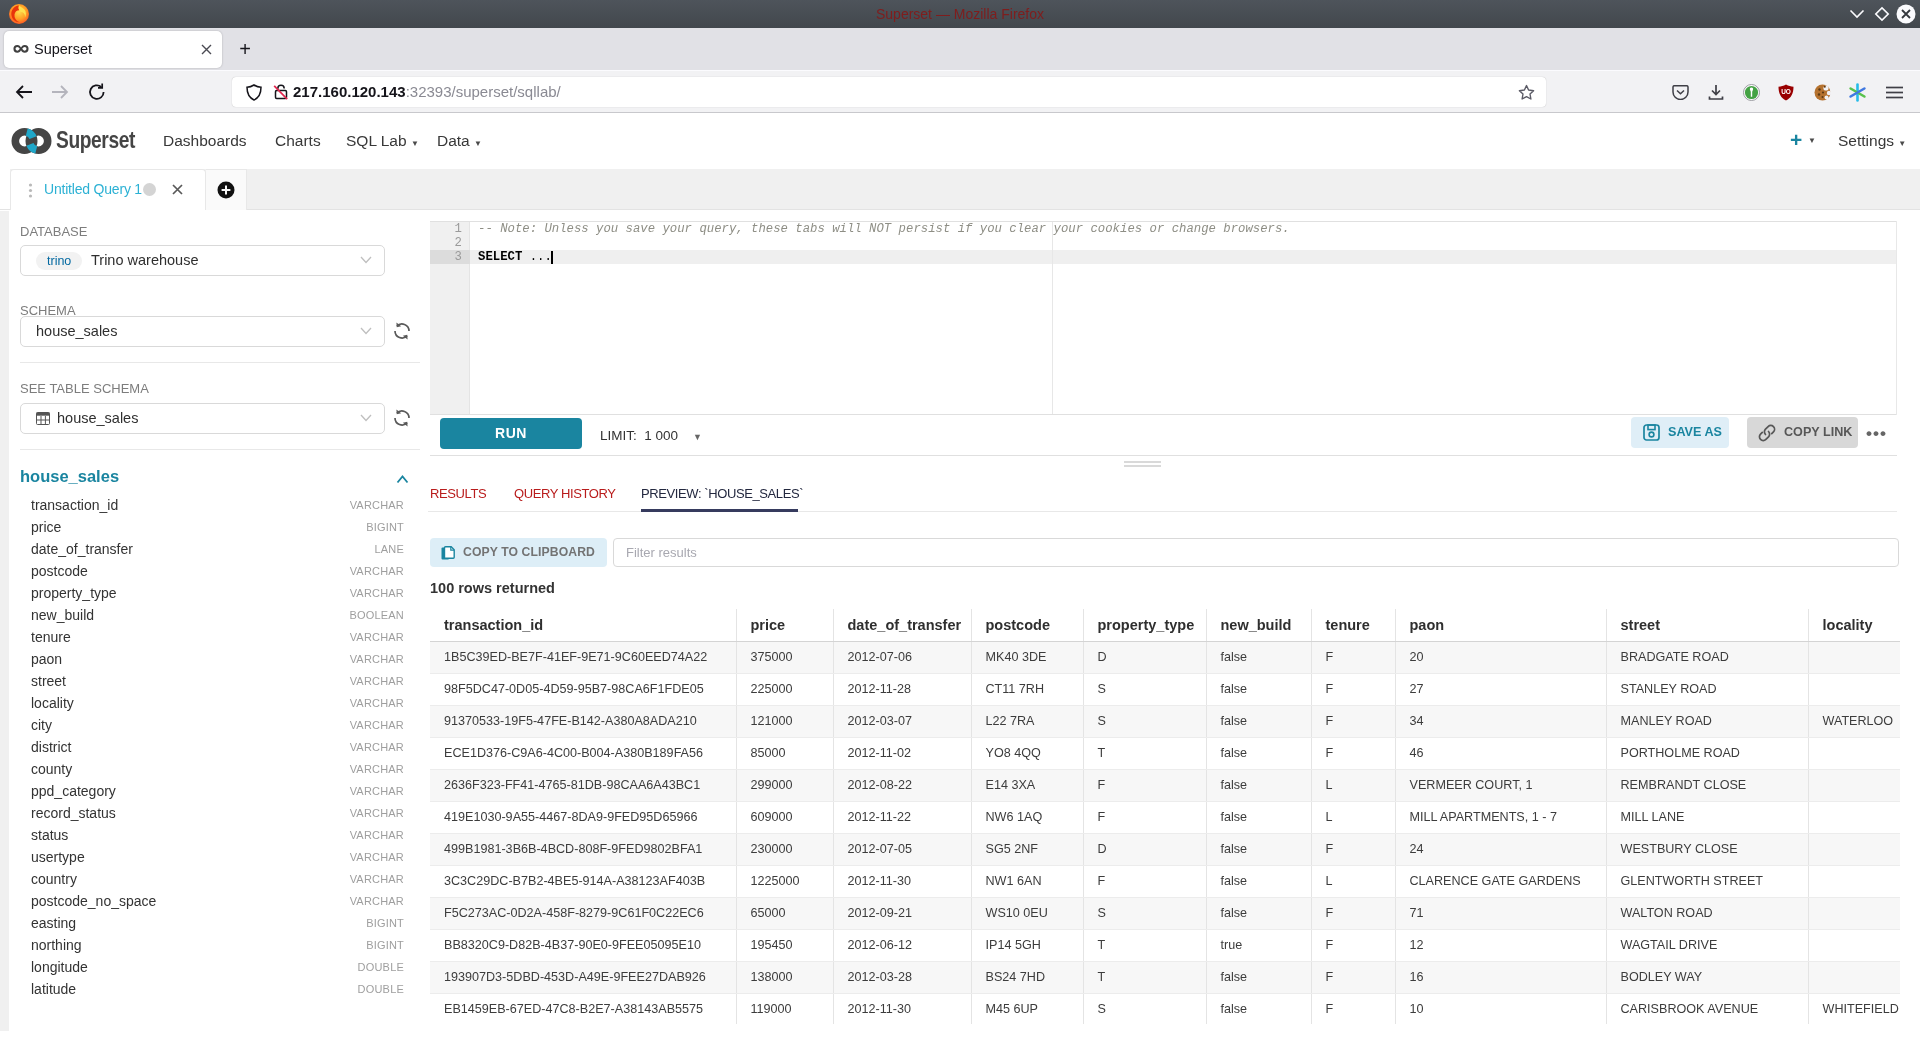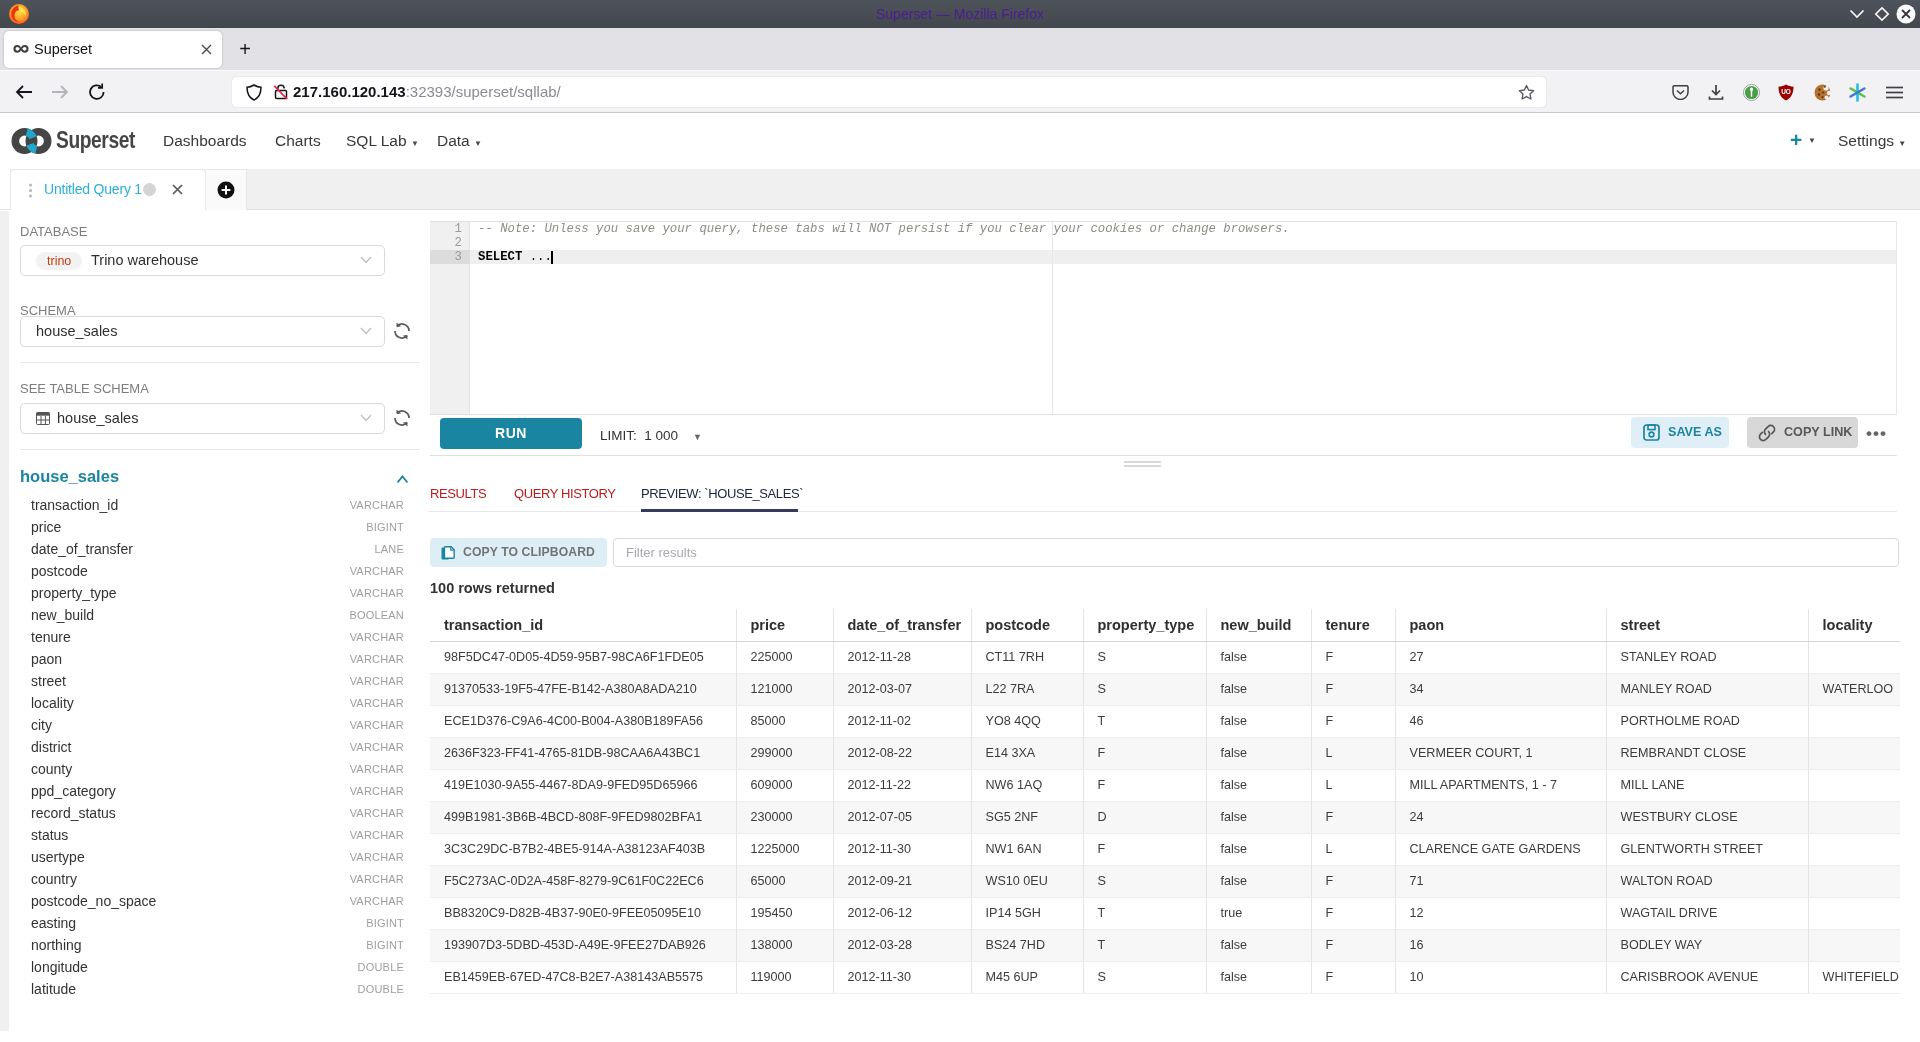--- a/index.html
+++ b/index.html
@@ -3,21 +3,21 @@
 <meta charset="utf-8">
 <style>
   * { margin:0; padding:0; box-sizing:border-box; }
   html,body { width:1920px; height:1042px; overflow:hidden; background:#fff; }
   body { font-family:"Liberation Sans", sans-serif; }
   #page { position:relative; width:1920px; height:1042px; overflow:hidden; }
   .abs { position:absolute; }
 
   
   #titlebar { left:0; top:0; width:1920px; height:28px; background:linear-gradient(#4e545b,#42474d); }
-  #titletext { left:0; top:0; width:1920px; height:28px; line-height:28px; text-align:center; color:#4c1d95; font-size:14px; }
+  #titletext { left:0; top:0; width:1920px; height:28px; line-height:28px; text-align:center; color:#7f1d1d; font-size:14px; }
   #tabbar { left:0; top:28px; width:1920px; height:42px; background:#e1e1e6; }
   #fftab { left:4px; top:31px; width:218px; height:37px; background:#fff; border-radius:5px; box-shadow:0 0 2px rgba(0,0,0,.25); }
   #fftab .title { position:absolute; left:30px; top:0; height:37px; line-height:37px; font-size:14.5px; color:#15141a; }
   #ffplus { left:232px; top:40px; width:26px; height:20px; color:#15141a; font-size:20px; line-height:18px; text-align:center; font-weight:400; }
   #navbar { left:0; top:70px; width:1920px; height:43px; background:#f2f2f4; border-top:1px solid #fbfbfe; border-bottom:1px solid #c8c8cc; }
   #urlbox { left:232px; top:77px; width:1314px; height:30px; background:#fff; border-radius:4px; box-shadow:0 0 1px rgba(0,0,0,.3); }
   #urltext { left:293px; top:77px; height:30px; line-height:30px; font-size:15px; color:#15141a; }
   #urltext .dim { color:#8a8a93; }
 
   
@@ -217,21 +217,21 @@
   <div class="abs" id="stabplus">
     <svg style="position:absolute;left:11px;top:11px;" width="18" height="18" viewBox="0 0 18 18">
         <circle cx="9" cy="9" r="8.5" fill="#111"></circle>
         <path d="M9 4.6 L9 13.4 M4.6 9 L13.4 9" stroke="#fafafa" stroke-width="2"></path>
       </svg>
   </div>
 
   <div class="abs" style="left:0;top:211px;width:9px;height:820px;background:#f0f0f0;"></div>
   <div class="abs sideLabel" style="top:224px;">DATABASE</div>
   <div class="abs selbox" style="top:245px;">
-    <span style="position:absolute;left:15px;top:6px;height:18px;line-height:18px;background:#f2f2f2;border-radius:9px;padding:0 11px;font-size:12.5px;color:#c2410c;">trino</span>
+    <span style="position:absolute;left:15px;top:6px;height:18px;line-height:18px;background:#f2f2f2;border-radius:9px;padding:0 11px;font-size:12.5px;color:#0369a1;">trino</span>
     <span style="position:absolute;left:70px;top:0;height:29px;line-height:29px;font-size:14.5px;color:#2f2f2f;">Trino warehouse</span>
     <svg style="position:absolute;right:12px;top:10px;" width="12" height="8" viewBox="0 0 12 8">
         <path d="M1 1 L6 6.5 L11 1" stroke="#bfbfbf" stroke-width="1.3" fill="none"></path>
       </svg>
   </div>
   <div class="abs sideLabel" style="top:295px;margin-top:8px;">SCHEMA</div>
   <div class="abs selbox" style="top:316px;">
     <span style="position:absolute;left:15px;top:0;height:29px;line-height:29px;font-size:14.5px;color:#2f2f2f;">house_sales</span>
     <svg style="position:absolute;right:12px;top:10px;" width="12" height="8" viewBox="0 0 12 8">
         <path d="M1 1 L6 6.5 L11 1" stroke="#bfbfbf" stroke-width="1.3" fill="none"></path>
@@ -375,20 +375,32 @@
             <th>postcode</th>
             <th>property_type</th>
             <th>new_build</th>
             <th>tenure</th>
             <th>paon</th>
             <th>street</th>
             <th>locality</th>
           </tr>
         </thead>
         <tbody>
+          <tr class="odd">
+            <td>1B5C39ED-BE7F-41EF-9E71-9C60EED74A22</td>
+            <td>375000</td>
+            <td>2012-07-06</td>
+            <td>MK40 3DE</td>
+            <td>D</td>
+            <td>false</td>
+            <td>F</td>
+            <td>20</td>
+            <td>BRADGATE ROAD</td>
+            <td></td>
+          </tr>
           <tr>
             <td>98F5DC47-0D05-4D59-95B7-98CA6F1FDE05</td>
             <td>225000</td>
             <td>2012-11-28</td>
             <td>CT11 7RH</td>
             <td>S</td>
             <td>false</td>
             <td>F</td>
             <td>27</td>
             <td>STANLEY ROAD</td>

